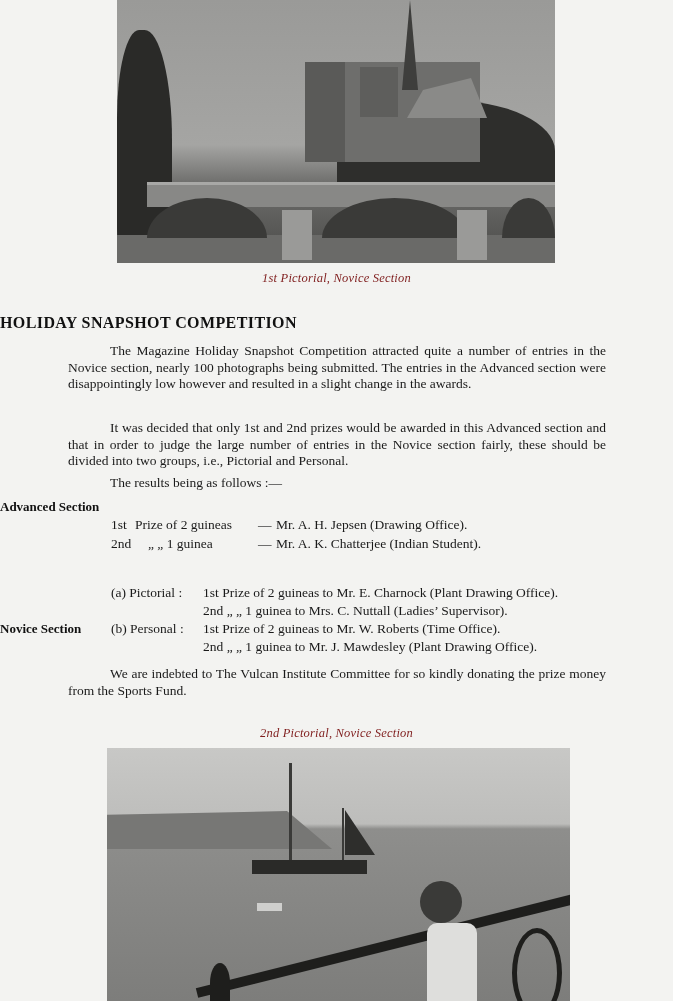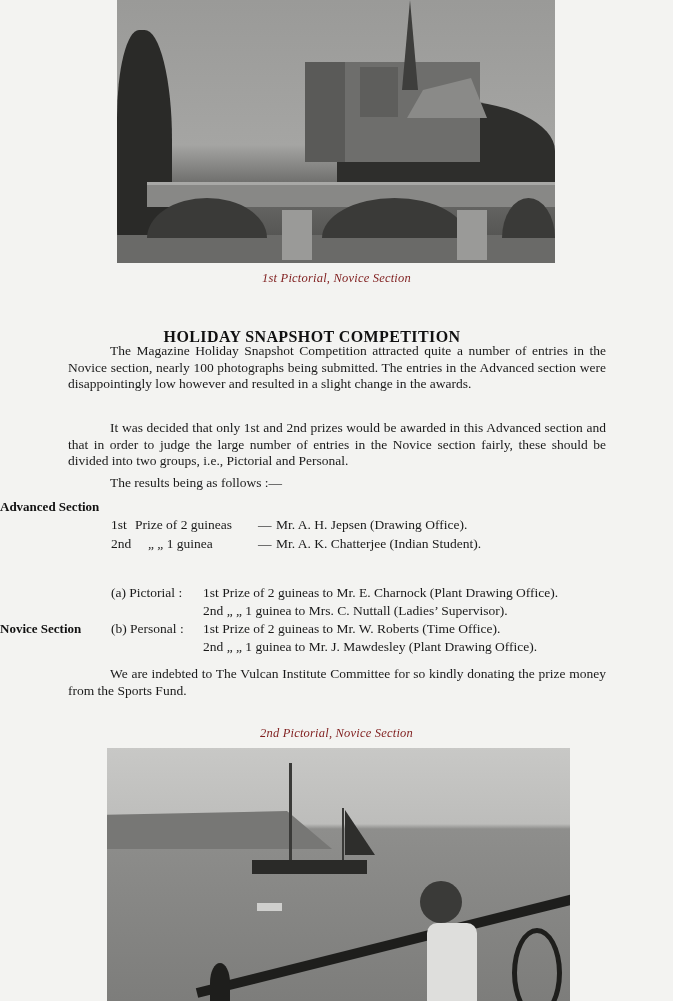--- a/index.html
+++ b/index.html
@@ -46,21 +46,21 @@
   #photo-bottom .loop { position:absolute; left:405px; top:180px; width:40px; height:80px; border:5px solid #1e1e1c; border-radius: 50%; }
 
   .caption {
     position: absolute; left: 0; width: 673px; text-align: center;
     font-style: italic; font-size: 12.5px; color: #7f1d1d; letter-spacing: 0.2px;
   }
   #caption-top { top: 271px; left: 0; }
   #caption-bottom { top: 726px; left: 0; }
 
   .heading {
-    position: absolute; top: 328px; left: 0; width: 624px; text-align: center;
+    position: absolute; top: 314px; left: 0; width: 624px; 
     font-weight: bold; font-size: 16px; letter-spacing: 0.4px; color: #111;
   }
   .para {
     position: absolute; left: 68px; width: 538px;
     font-size: 13.5px; line-height: 16.5px; text-align: justify;
     text-indent: 42px; margin: 0;
   }
   #para-1 { top: 343px; }
   #para-2 { top: 420px; }
   #para-3 { top: 475px; }

